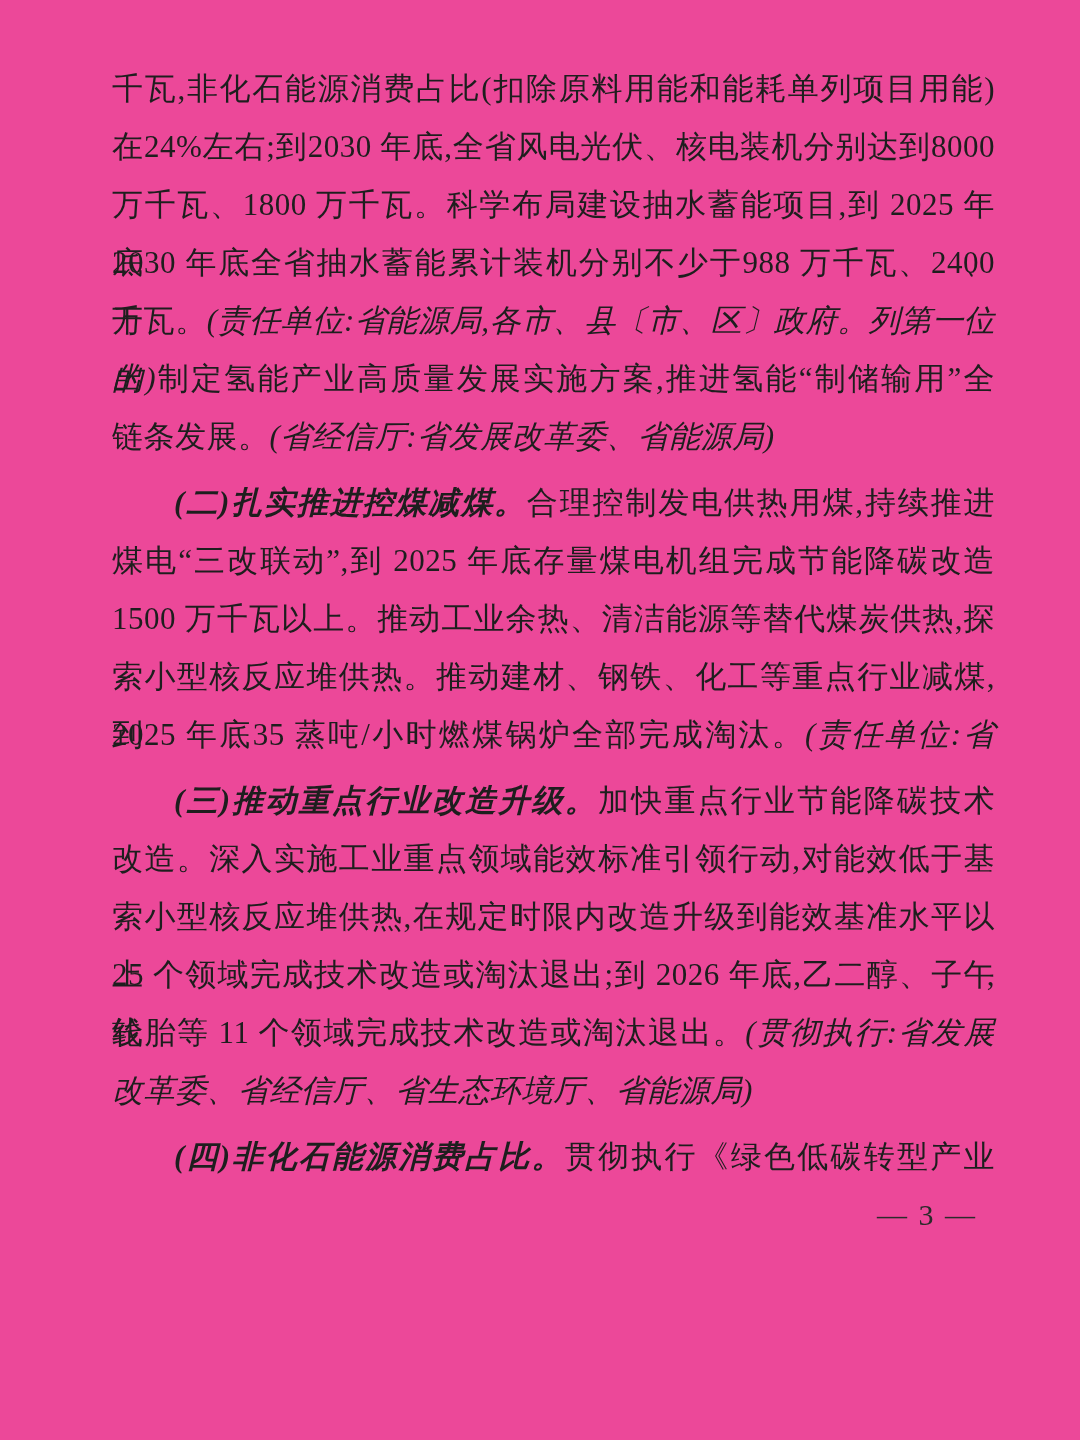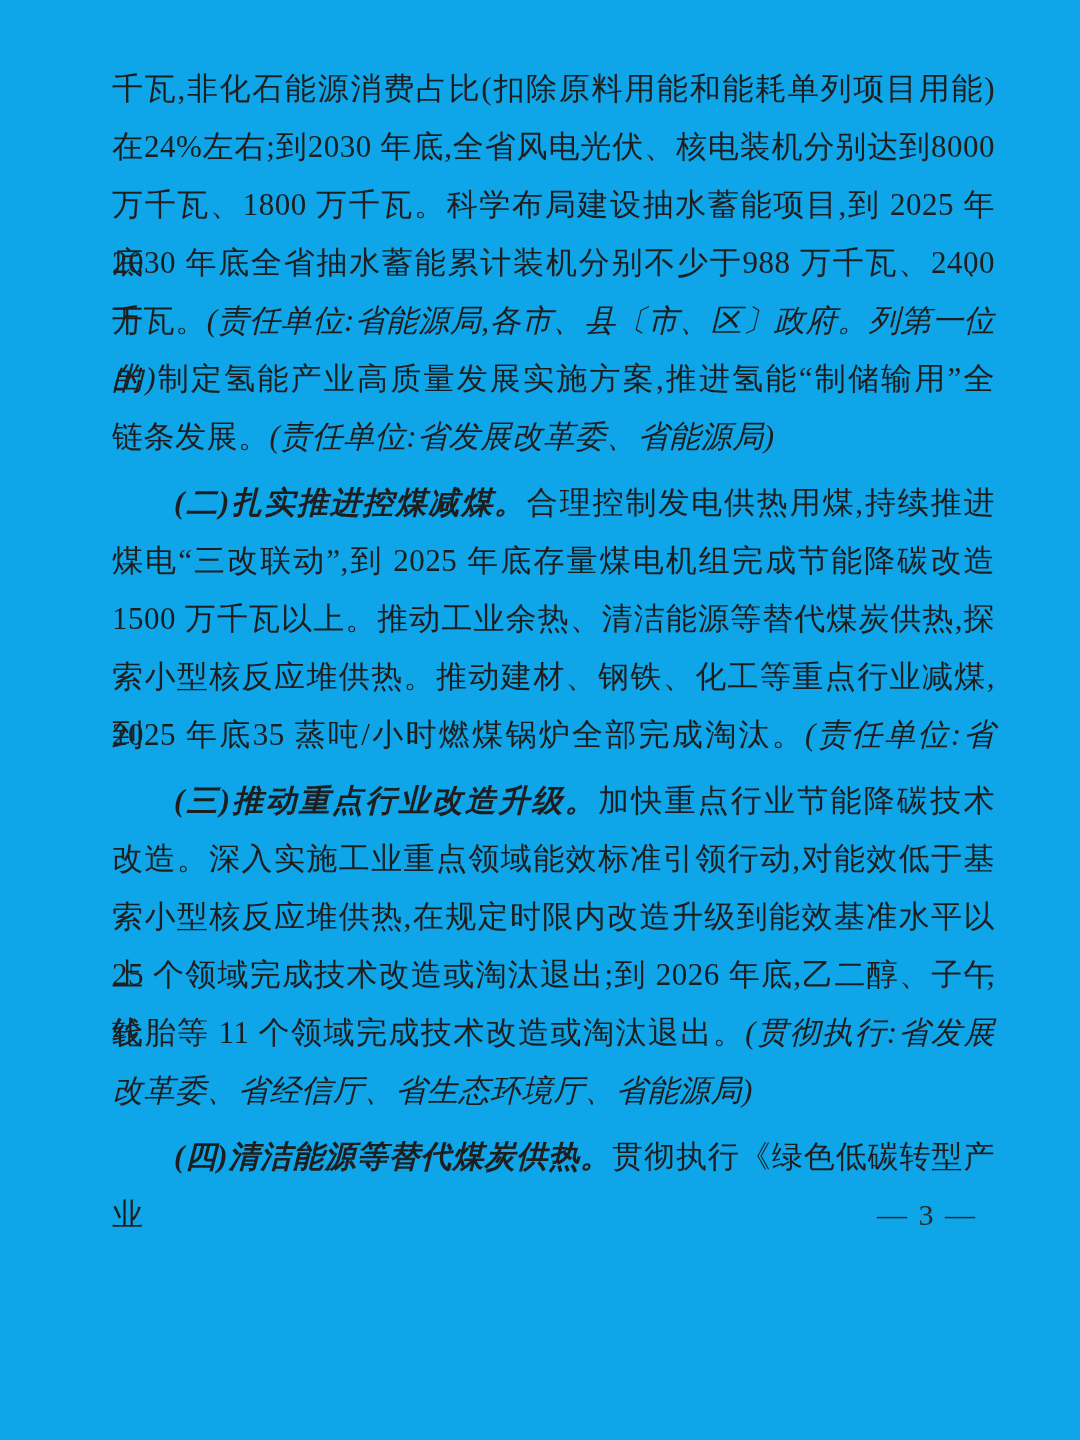--- a/index.html
+++ b/index.html
@@ -11,21 +11,21 @@
     height: 1440px;
     background: #fbfbfa;
     overflow: hidden;
     font-family: "Liberation Serif", "DejaVu Serif", serif;
     color: #1e1e1e;
   }
   .page {
     position: relative;
     width: 1080px;
     height: 1440px;
-    background: #0ea5e9;
+    background: #ec4899;
     box-sizing: border-box;
     padding: 60px 85px 0 112px;
   }
   .doc-body {
     width: 883px;
   }
   .line {
     font-size: 31px;
     line-height: 58px;
     height: 58px;
@@ -69,28 +69,28 @@
 <body>
 
 <div class="page">
   <div class="doc-body">
       <div class="line j"><span class="normal">千瓦,非化石能源消费占比(扣除原料用能和能耗单列项目用能)</span></div>
       <div class="line j"><span class="normal">在24%左右;到2030 年底,全省风电光伏、核电装机分别达到8000</span></div>
       <div class="line j"><span class="normal">万千瓦、1800 万千瓦。科学布局建设抽水蓄能项目,到 2025 年底、</span></div>
       <div class="line j"><span class="normal">2030 年底全省抽水蓄能累计装机分别不少于988 万千瓦、2400 万</span></div>
       <div class="line j"><span class="normal">千瓦。</span><span class="kaiti">(责任单位:省能源局,各市、县〔市、区〕政府。列第一位的</span></div>
       <div class="line j"><span class="kaiti">出)</span><span class="normal">制定氢能产业高质量发展实施方案,推进氢能“制储输用”全</span></div>
-      <div class="line"><span class="normal">链条发展。</span><span class="kaiti">(责任单位:省发展改革委、省能源局)</span></div>
+      <div class="line"><span class="normal">链条发展。</span><span class="kaiti">(省经信厅:省发展改革委、省能源局)</span></div>
       <div class="line j para"><span class="bold">(二)扎实推进控煤减煤。</span><span class="normal">合理控制发电供热用煤,持续推进</span></div>
       <div class="line j"><span class="normal">煤电“三改联动”,到 2025 年底存量煤电机组完成节能降碳改造</span></div>
       <div class="line j"><span class="normal">1500 万千瓦以上。推动工业余热、清洁能源等替代煤炭供热,探</span></div>
       <div class="line j"><span class="normal">索小型核反应堆供热。推动建材、钢铁、化工等重点行业减煤,到</span></div>
       <div class="line j"><span class="normal">2025 年底35 蒸吨/小时燃煤锅炉全部完成淘汰。</span><span class="kaiti">(责任单位:省</span></div>
       <div class="line j para"><span class="bold">(三)推动重点行业改造升级。</span><span class="normal">加快重点行业节能降碳技术</span></div>
       <div class="line j"><span class="normal">改造。深入实施工业重点领域能效标准引领行动,对能效低于基</span></div>
       <div class="line j"><span class="normal">索小型核反应堆供热,在规定时限内改造升级到能效基准水平以上,</span></div>
       <div class="line j"><span class="normal">25 个领域完成技术改造或淘汰退出;到 2026 年底,乙二醇、子午线</span></div>
       <div class="line j"><span class="normal">轮胎等 11 个领域完成技术改造或淘汰退出。</span><span class="kaiti">(贯彻执行:省发展</span></div>
       <div class="line"><span class="kaiti">改革委、省经信厅、省生态环境厅、省能源局)</span></div>
-      <div class="line j para"><span class="bold">(四)清洁能源等替代煤炭供热。</span><span class="normal">贯彻执行《绿色低碳转型产业</span></div>
+      <div class="line j para"><span class="bold">(四)非化石能源消费占比。</span><span class="normal">贯彻执行《绿色低碳转型产业</span></div>
     </div>
   <div class="footer">— 3 —</div>
 </div>
 
 </body></html>

